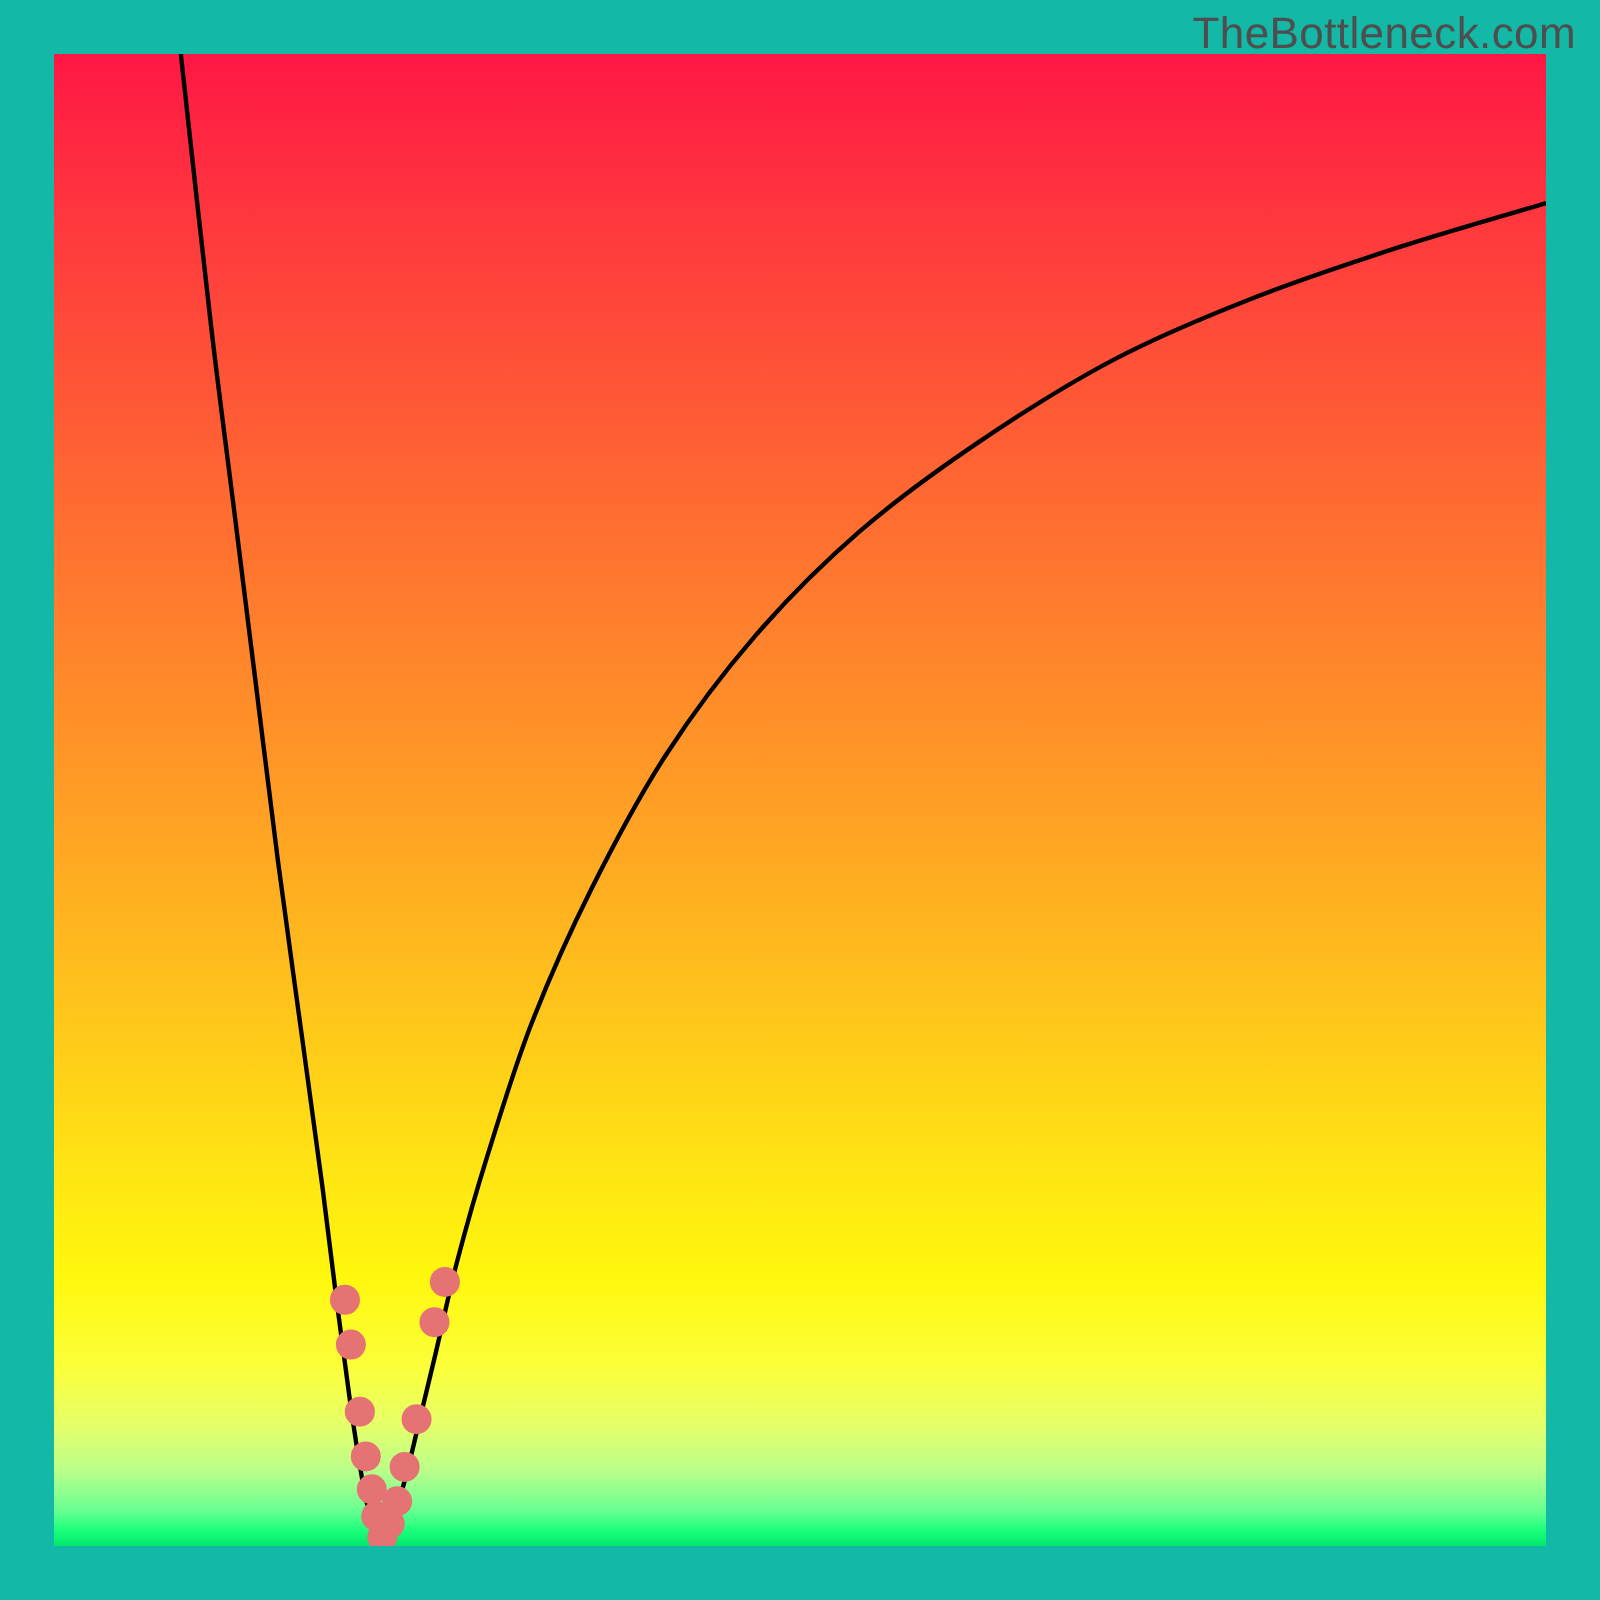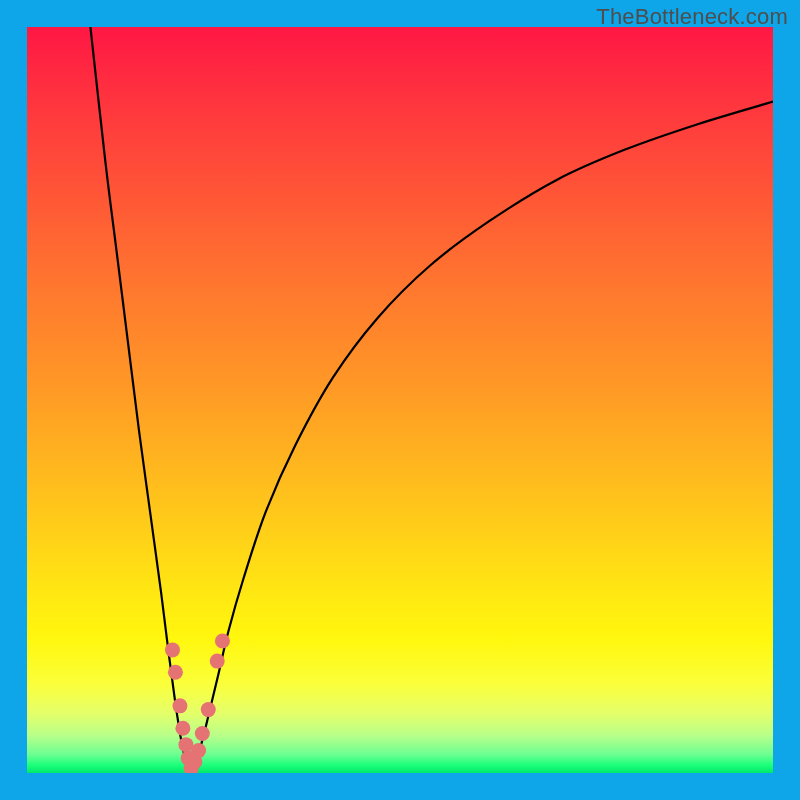--- a/index.html
+++ b/index.html
@@ -10,21 +10,21 @@
     overflow: hidden;
     background: #000;
     font-family: Arial, Helvetica, sans-serif;
   }
   .frame {
     position: absolute;
     left: 0;
     top: 0;
     width: 800px;
     height: 800px;
-    background: #0ea5e9;
+    background: #14b8a6;
   }
   .plot {
     position: absolute;
     left: 27px;
     top: 27px;
     width: 746px;
     height: 746px;
     
     background: linear-gradient(to bottom,
       #ff1744 0%,

